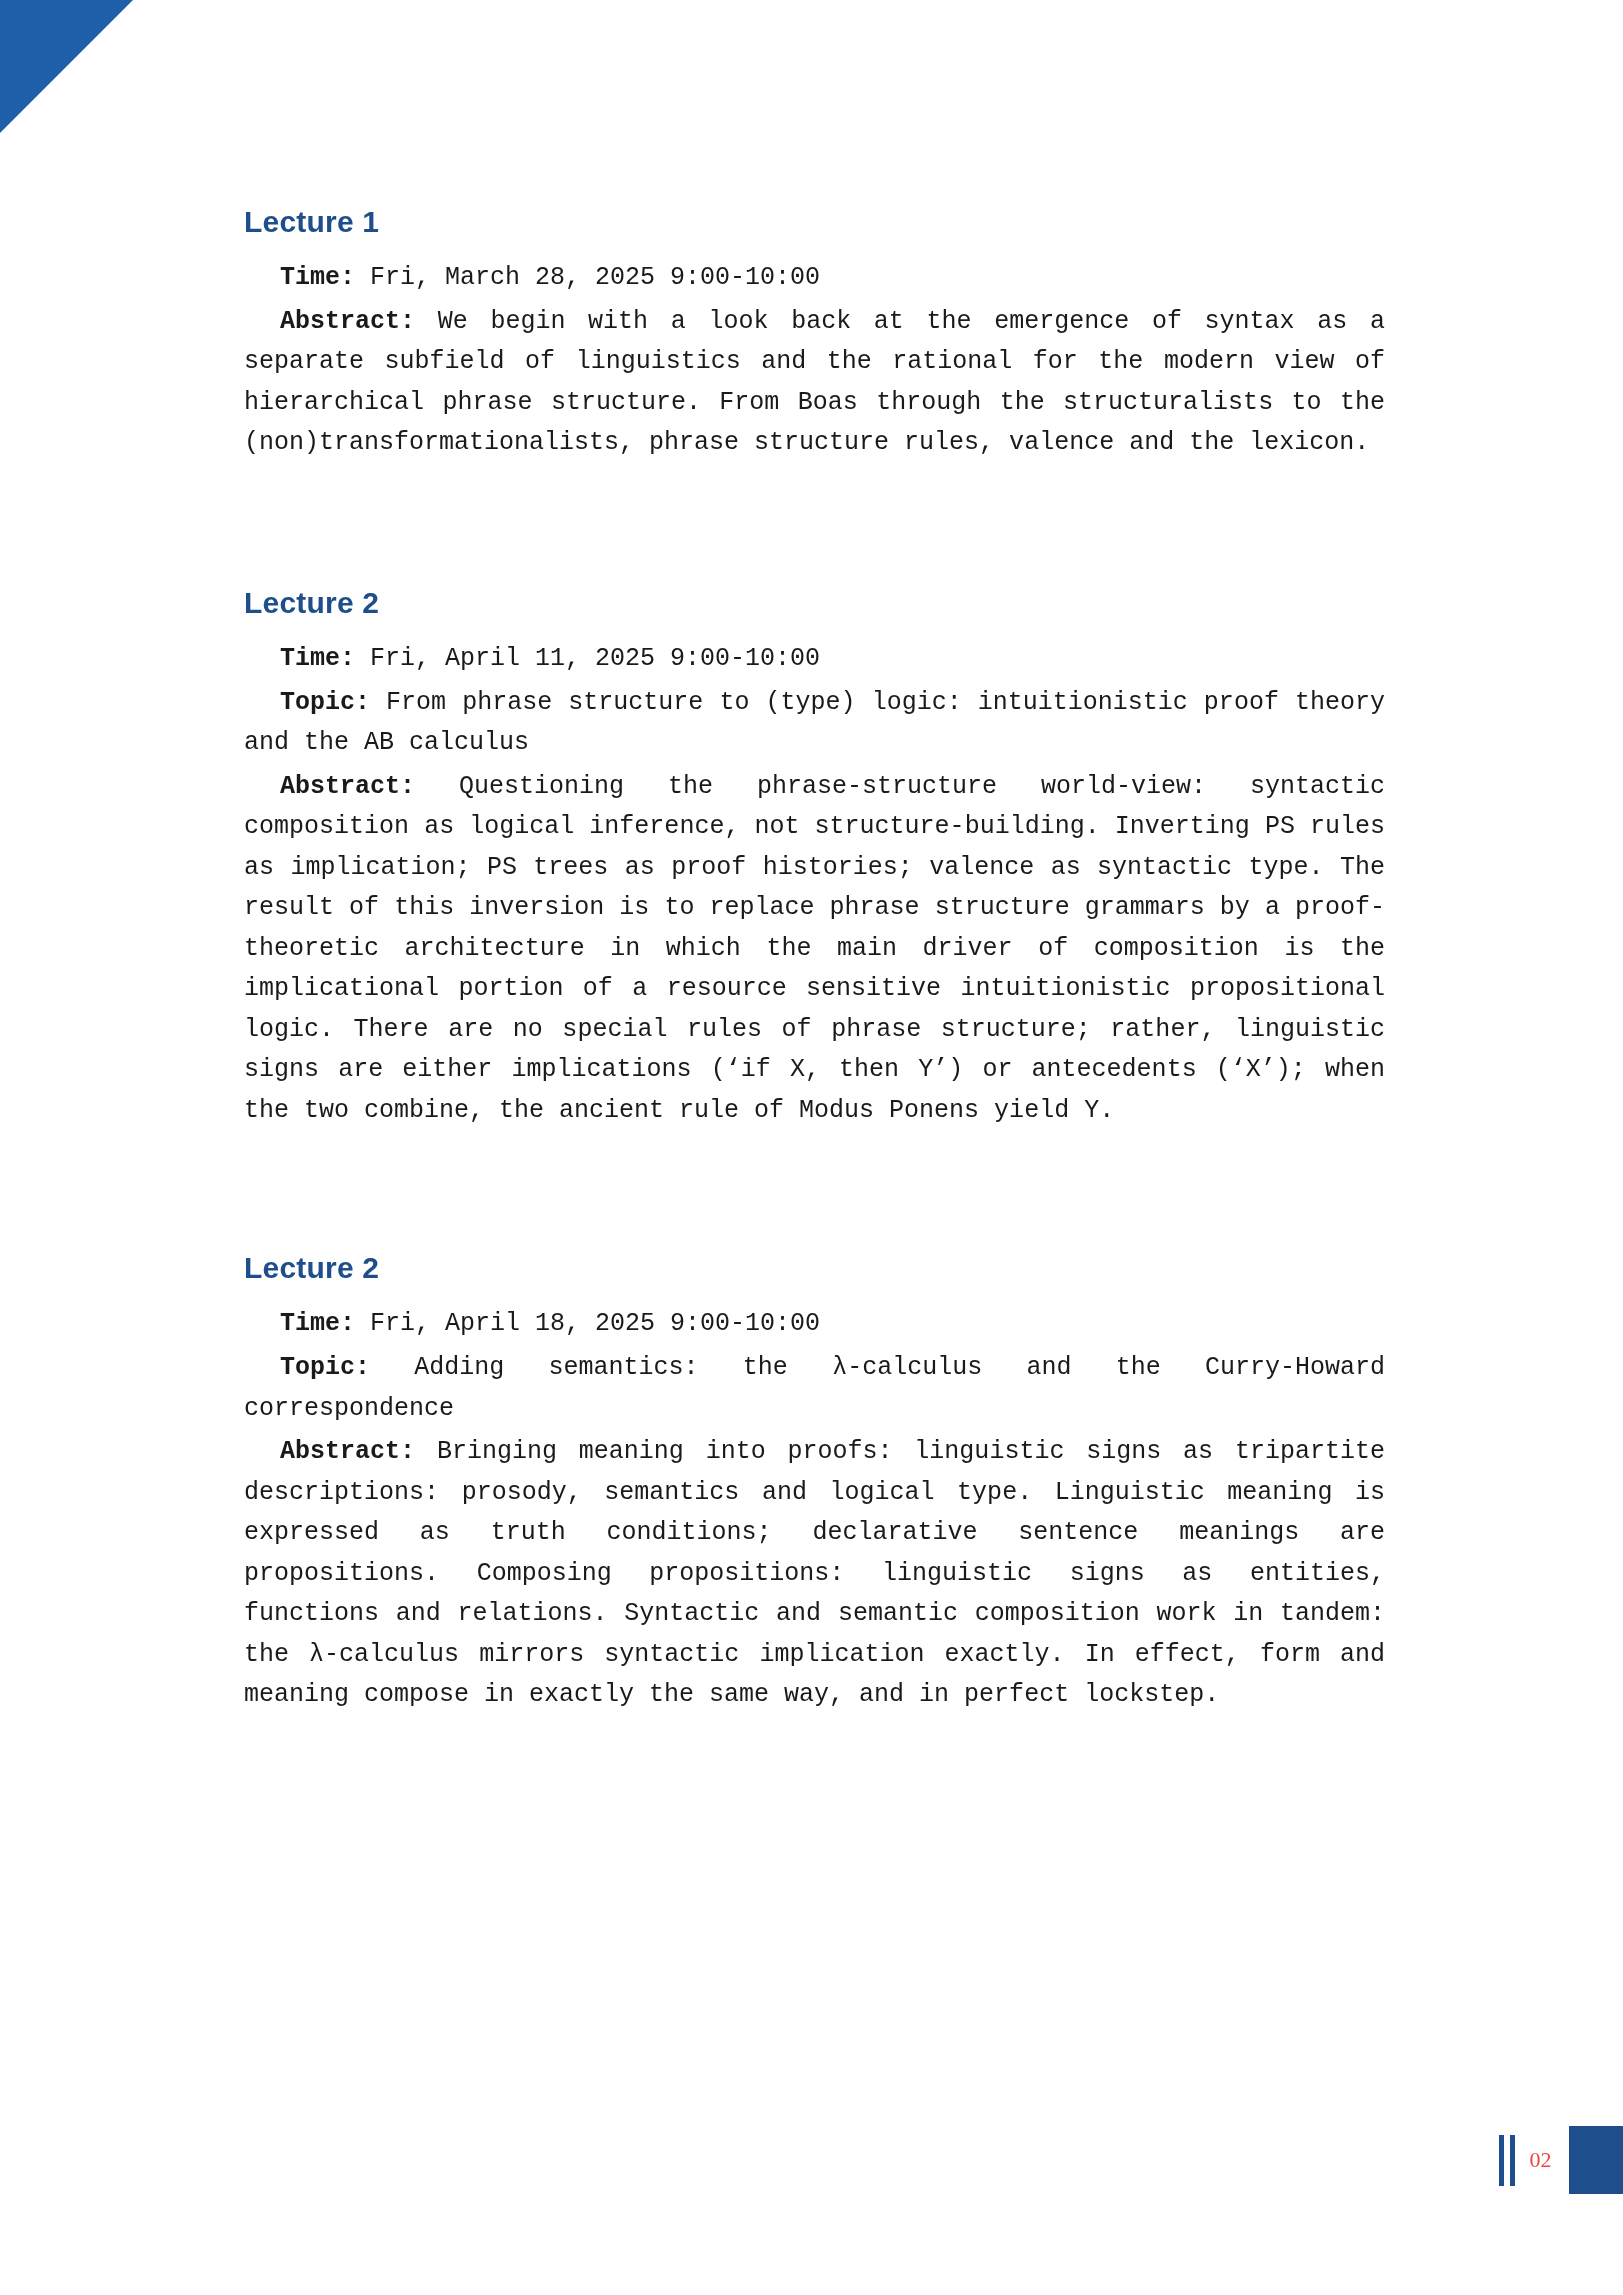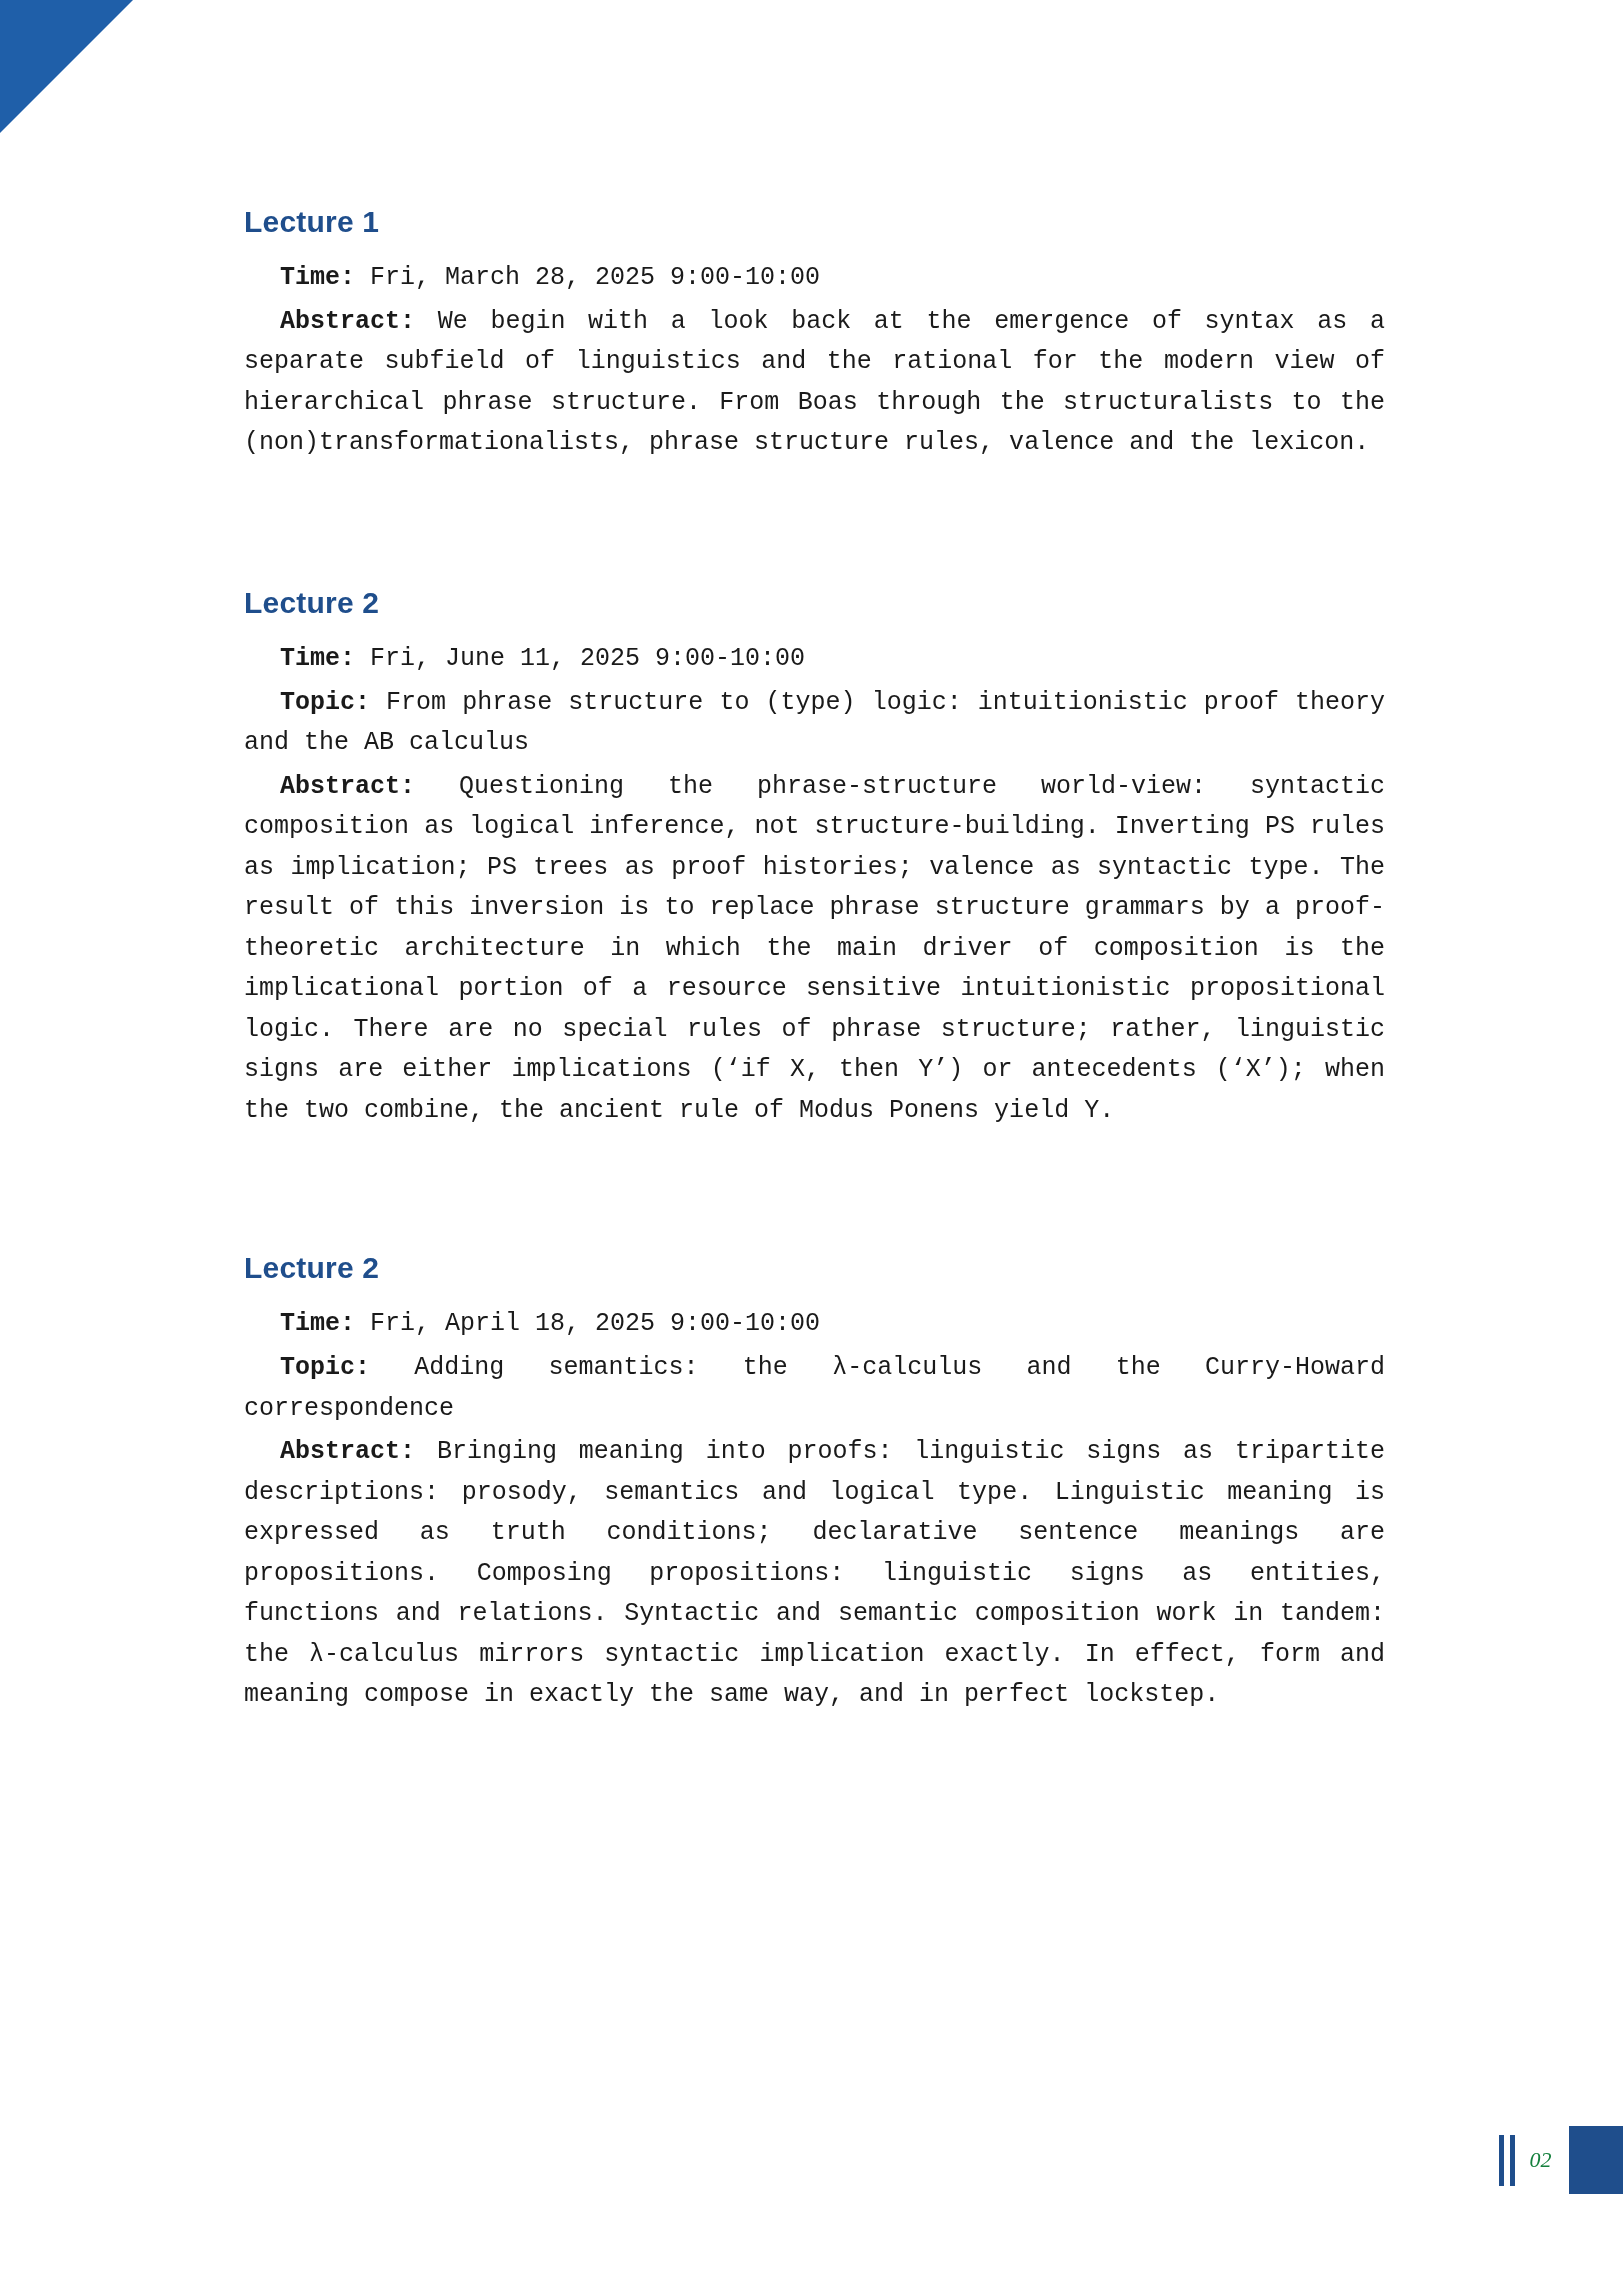--- a/index.html
+++ b/index.html
@@ -80,25 +80,24 @@
     padding-right: 11px;
   }
   .footer-bar {
     width: 5.5px;
     height: 51px;
     background: #1f4e8c;
   }
   .footer-num {
     font-family: "Liberation Serif", serif;
     font-size: 22px;
-    color: #15803d;
+    color: #ef4444;
     display: flex;
     align-items: center;
     padding: 0 17.4px 0 3.2px;
-    font-style: italic;
   }
   .footer-block {
     width: 94px;
     height: 68px;
     background: #1f4e8c;
   }
 </style>
 </head>
 <body>
 
@@ -111,21 +110,21 @@
     <section class="lecture">
       <h2 class="lecture-title">Lecture 1</h2>
       <p class="para indent"><span class="label">Time:</span><span> Fri, March 28, 2025    9:00-10:00</span></p>
       <p class="para indent"><span class="label">Abstract:</span><span> We begin with a look back at the emergence of syntax as a separate subfield of linguistics and the rational for the modern view of hierarchical phrase structure. From Boas through the structuralists to the (non)transformationalists, phrase structure rules, valence and the lexicon.</span></p>
     </section>
 
     <div class="gap-lg"></div>
 
     <section class="lecture">
       <h2 class="lecture-title">Lecture 2</h2>
-      <p class="para indent"><span class="label">Time:</span><span> Fri, June 11, 2025   9:00-10:00</span></p>
+      <p class="para indent"><span class="label">Time:</span><span> Fri, April 11, 2025   9:00-10:00</span></p>
       <p class="para indent"><span class="label">Topic:</span><span> From phrase structure to (type) logic: intuitionistic proof theory and the AB calculus</span></p>
       <p class="para indent"><span class="label">Abstract:</span><span> Questioning the phrase-structure world-view: syntactic composition as logical inference, not structure-building. Inverting PS rules as implication; PS trees as proof histories; valence as syntactic type. The result of this inversion is to replace phrase structure grammars by a proof-theoretic architecture in which the main driver of composition is the implicational portion of a resource sensitive intuitionistic propositional logic. There are no special rules of phrase structure; rather, linguistic signs are either implications (‘if X, then Y’) or antecedents (‘X’); when the two combine, the ancient rule of Modus Ponens yield Y.</span></p>
     </section>
 
     <div class="gap-md"></div>
 
     <section class="lecture">
       <h2 class="lecture-title">Lecture 2</h2>
       <p class="para indent"><span class="label">Time:</span><span> Fri, April 18, 2025   9:00-10:00</span></p>
       <p class="para indent"><span class="label">Topic:</span><span> Adding semantics: the λ-calculus and the Curry-Howard correspondence</span></p>

